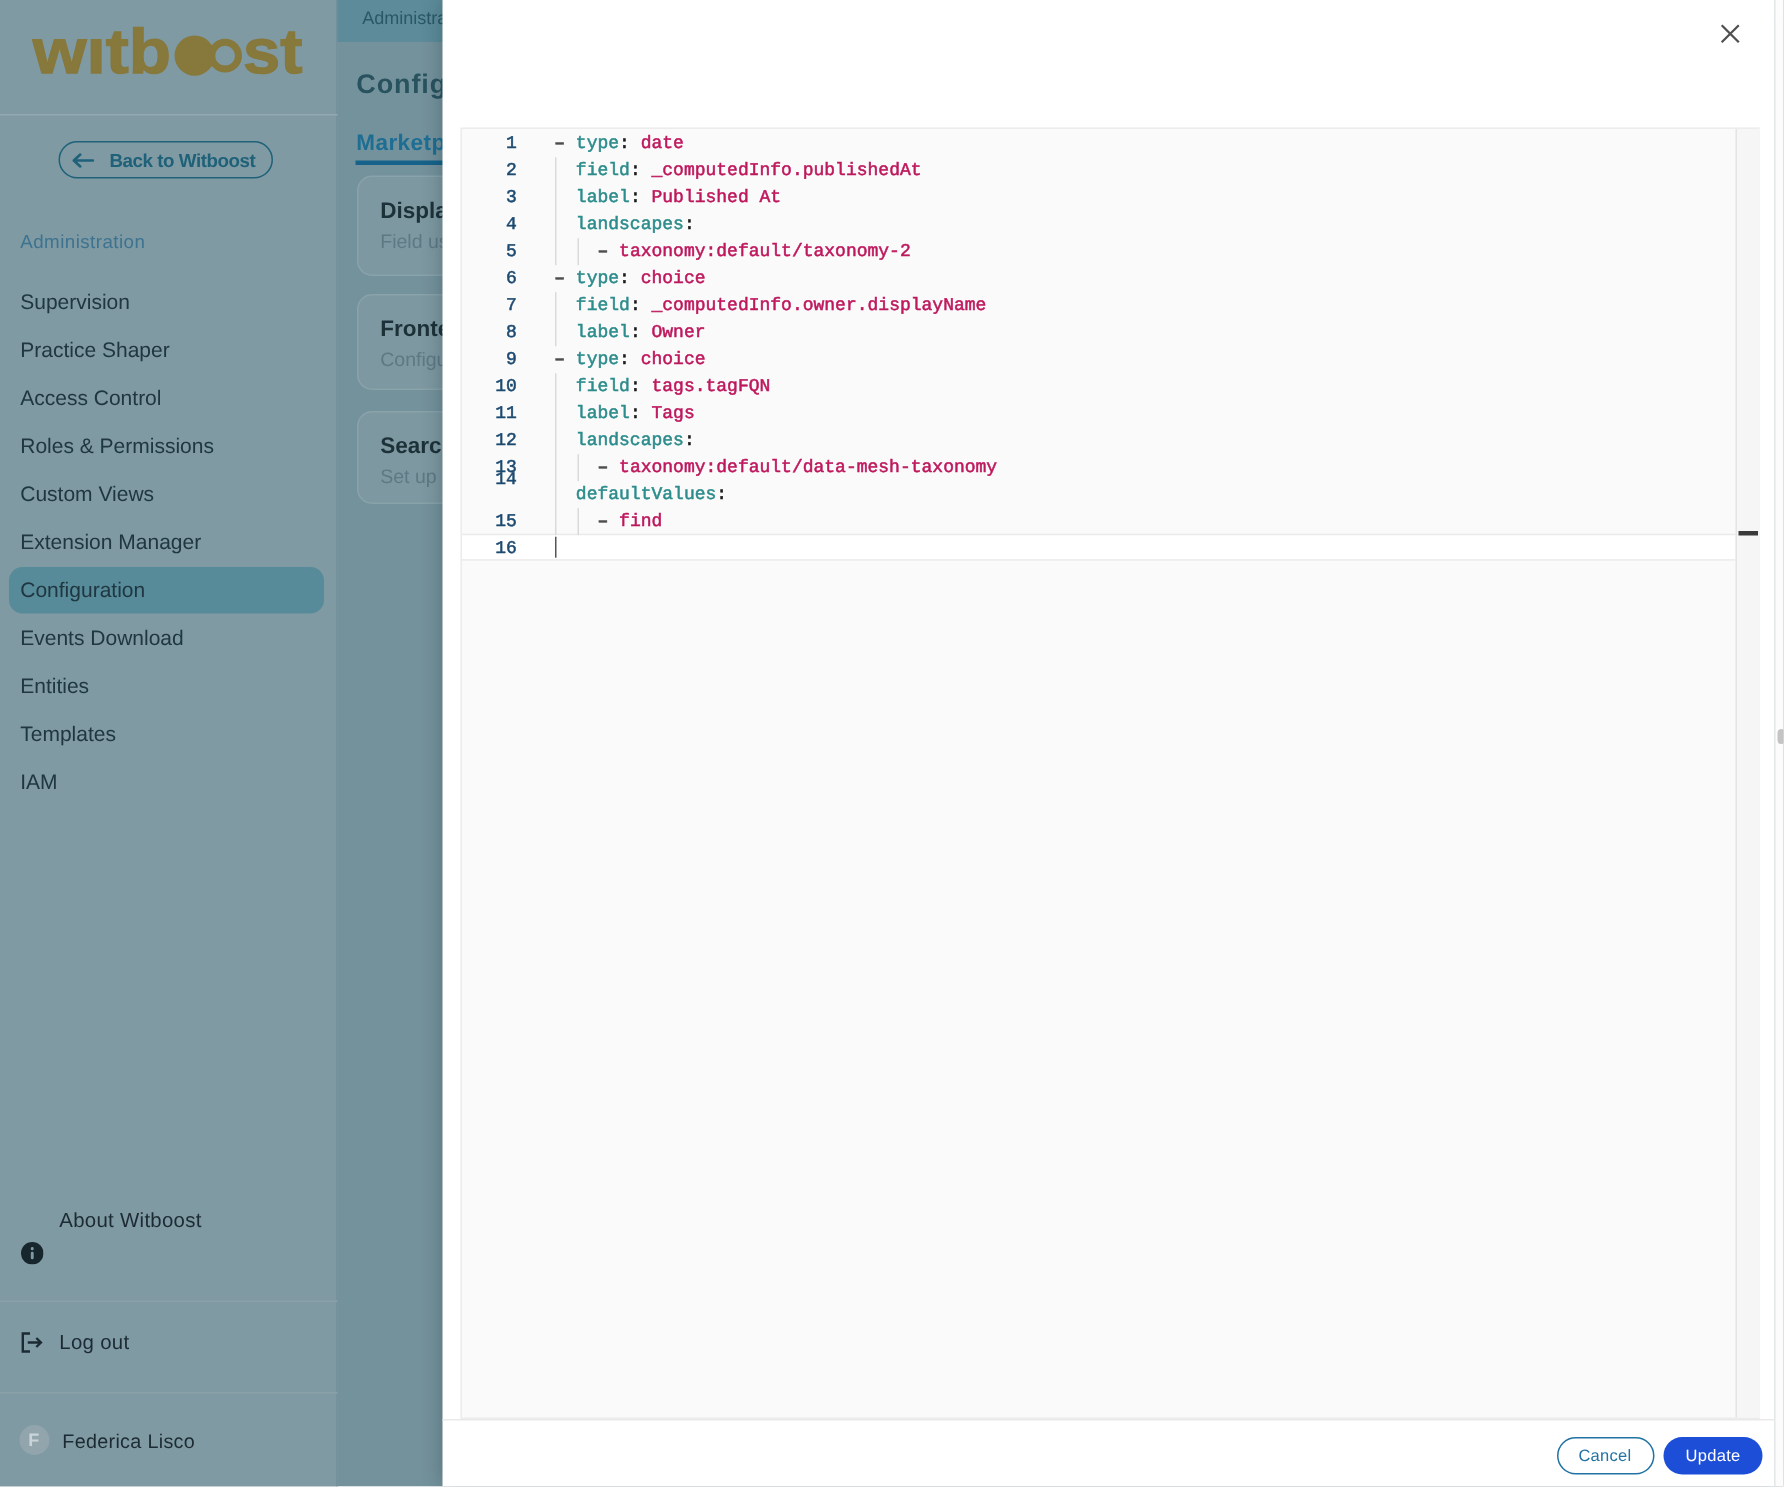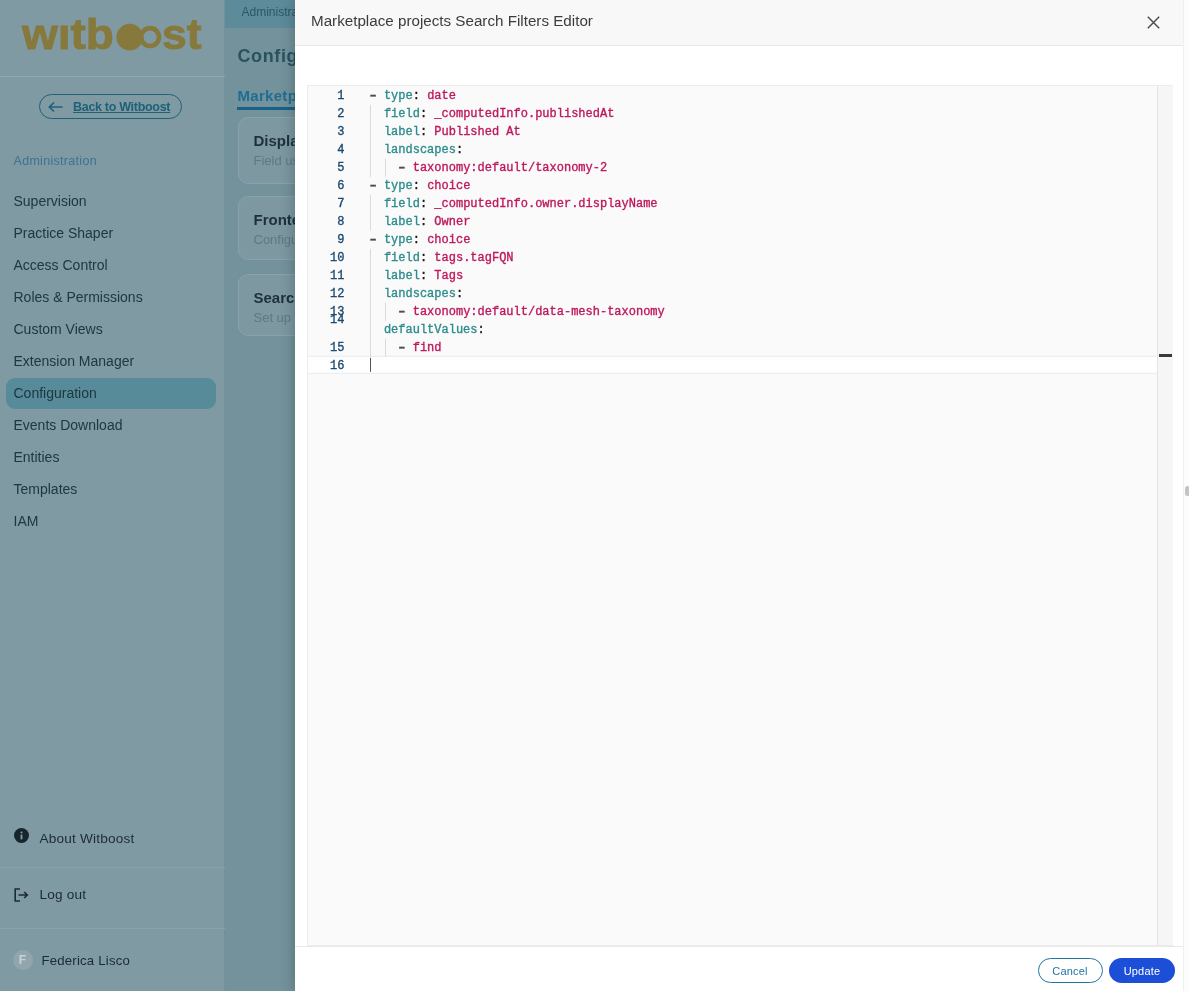--- a/index.html
+++ b/index.html
@@ -62,41 +62,41 @@
         <circle cx="109.5" cy="22.1" r="14"></circle>
         <circle cx="130.8" cy="22.1" r="9.35" fill="none" stroke="#87783C" stroke-width="4.9"></circle>
         <text x="143.3" y="34.5" font-family="Liberation Sans" font-weight="bold" font-size="44" textLength="41.5" lengthAdjust="spacingAndGlyphs" stroke="#87783C" stroke-width="0.9">st</text>
       </g>
     </svg>
     <div class="hr" style="top:76px;"></div>
     <div id="backbtn">
       <svg style="position:absolute; left:8px; top:7px;" width="15" height="10" viewBox="0 0 15 10">
           <path d="M14 5 H1.5 M5.5 1 L1.2 5 L5.5 9" fill="none" stroke="#1E6179" stroke-width="1.7" stroke-linecap="round" stroke-linejoin="round"></path>
         </svg>
-      <span style="position:absolute; left:33px; top:5px;text-decoration:underline;">Back to Witboost</span>
+      <span style="position:absolute; left:33px; top:5px;">Back to Witboost</span>
     </div>
     <div id="adminlabel">Administration</div>
     <div class="mi" style="top:191px;">Supervision</div>
     <div class="mi" style="top:223px;">Practice Shaper</div>
     <div class="mi" style="top:255px;">Access Control</div>
     <div class="mi" style="top:287px;">Roles &amp; Permissions</div>
     <div class="mi" style="top:319px;">Custom Views</div>
     <div class="mi" style="top:351px;">Extension Manager</div>
     <div id="cfghl"></div>
     <div class="mi" style="top:383px;">Configuration</div>
     <div class="mi" style="top:415px;">Events Download</div>
     <div class="mi" style="top:447px;">Entities</div>
     <div class="mi" style="top:479px;">Templates</div>
     <div class="mi" style="top:511px;">IAM</div>
     <svg style="position:absolute; left:14px; top:827.5px;" width="15" height="15" viewBox="0 0 15 15">
         <circle cx="7.5" cy="7.5" r="7.5" fill="#17262D"></circle>
         <rect x="6.55" y="3.4" width="1.9" height="2.1" rx="0.9" fill="#7F9AA3"></rect>
         <rect x="6.55" y="6.5" width="1.9" height="5" rx="0.9" fill="#7F9AA3"></rect>
       </svg>
-    <div class="sbitem" style="top:831px;">About Witboost</div>
+    <div class="sbitem" style="top:806px;">About Witboost</div>
     <div class="hr" style="top:866.5px; background:#8BA1A9;"></div>
     <svg style="position:absolute; left:14px; top:887.5px;" width="15" height="14" viewBox="0 0 15 14">
         <path d="M6 1 H1.2 V13 H6" fill="none" stroke="#1C2B33" stroke-width="1.6"></path>
         <path d="M4.5 7 H13 M10.2 4 L13.3 7 L10.2 10" fill="none" stroke="#1C2B33" stroke-width="1.6"></path>
       </svg>
     <div class="sbitem" style="top:887px;">Log out</div>
     <div class="hr" style="top:927.5px; background:#8BA1A9;"></div>
     <div id="avatar">F</div>
     <div class="sbitem" style="left:41.5px; top:953px; font-size:13.2px;">Federica Lisco</div>
   </div>
@@ -113,23 +113,20 @@
   <div class="card" style="top:195.5px; height:64px;">
     <div class="cardt" style="top:14px;">Frontend Config</div>
     <div class="cardb" style="top:35px;">Configure the frontend</div>
   </div>
   <div class="card" style="top:273.5px; height:62px;">
     <div class="cardt" style="top:14px;">Search Filters</div>
     <div class="cardb" style="top:35px;">Set up custom filters</div>
   </div>
 
   <div id="modal">
-    <div id="mhead">
-        <div id="mtitle">Marketplace projects Search Filters Editor</div>
-      </div>
     <svg id="closex" style="position:absolute; left:852.2px; top:15.7px;" width="13" height="13" viewBox="0 0 13 13">
         <path d="M0.8 0.8 L12.2 12.2 M12.2 0.8 L0.8 12.2" stroke="#4F4F4F" stroke-width="1.5"></path>
       </svg>
     <div id="editor">
       <div id="row16"></div>
       <div class="ln" style="top:0;">1</div>
       <div class="ln" style="top:18px;">2</div>
       <div class="ln" style="top:36px;">3</div>
       <div class="ln" style="top:54px;">4</div>
       <div class="ln" style="top:72px;">5</div>

